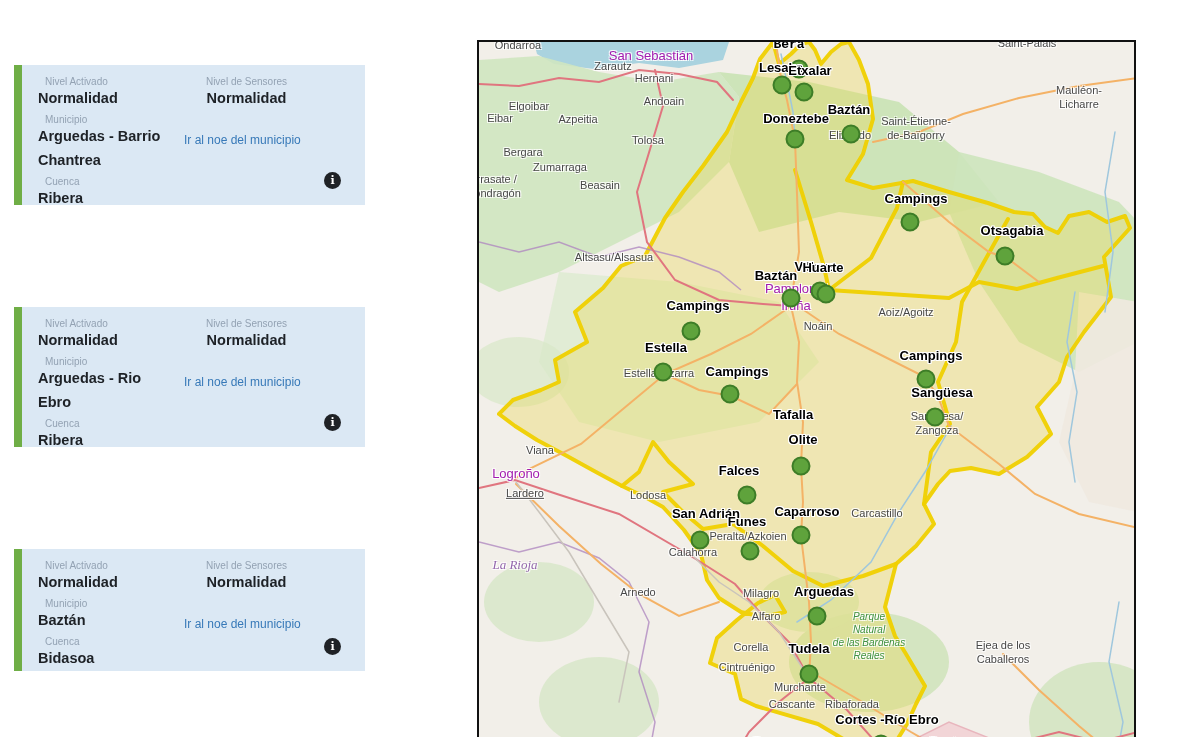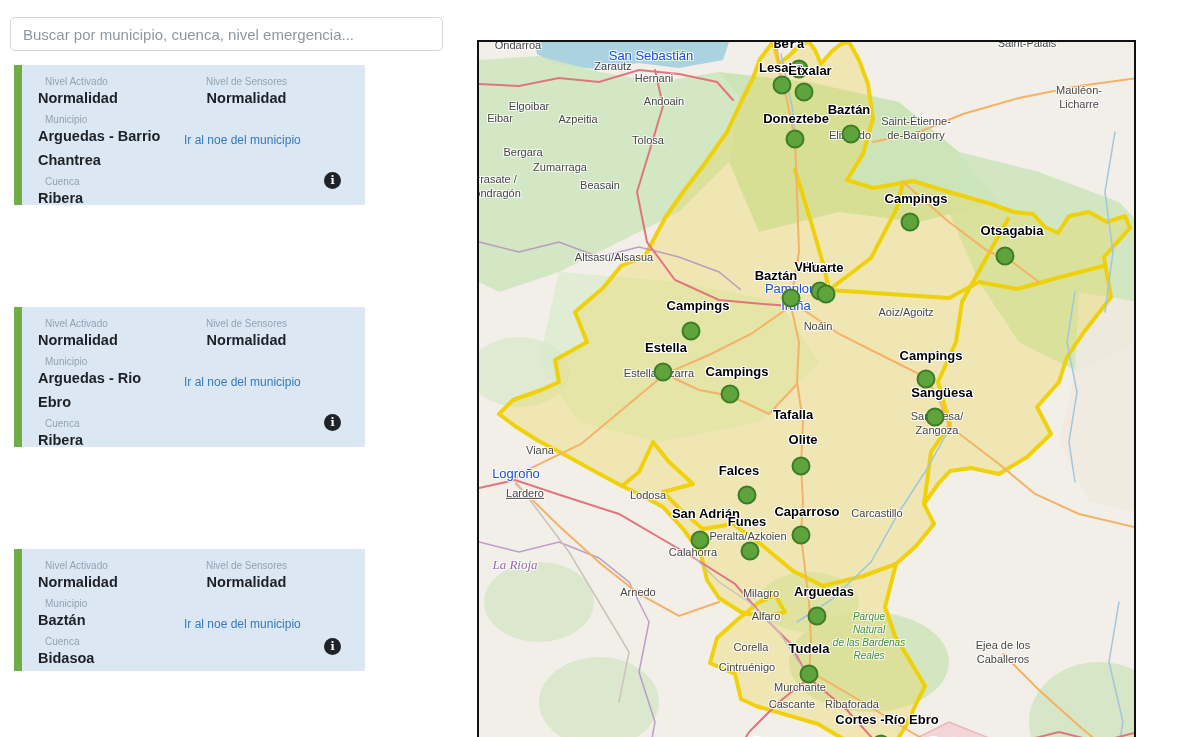--- a/index.html
+++ b/index.html
@@ -34,39 +34,38 @@
   .map { position:absolute; left:477px; top:13px; width:659px; height:724px;
          border:2px solid #111; border-bottom:none; background:#f2efe9;
          overflow:hidden;margin-top:27px; }
   .map svg { position:absolute; left:0; top:0; }
   .layer { position:absolute; left:0; top:0; width:100%; height:100%; }
 
   .bl { position:absolute; transform:translate(-50%,-50%); white-space:pre-line;
         text-align:center; color:#474747; font-size:11px; line-height:1.3;
         text-shadow:-1px -1px 0 rgba(255,255,255,.85), 1px -1px 0 rgba(255,255,255,.85),
                     -1px 1px 0 rgba(255,255,255,.85), 1px 1px 0 rgba(255,255,255,.85); }
-  .bl-city { font-size:13px; color:#1d4ed8; }
+  .bl-city { font-size:13px; color:#a21caf; }
   .bl-region { font-size:13px; color:#9467ad; font-style:italic;font-family:Liberation Serif, serif; }
   .bl-park { font-size:10px; color:#3f9142; font-style:italic; }
 
   .mk { position:absolute; width:19px; height:19px; border-radius:50%;
         background:#5fa33c; border:2px solid #3d7d27; transform:translate(-50%,-50%);
         cursor:pointer; }
   .mkl { position:absolute; transform:translate(-50%,-50%); font-size:13px;
          font-weight:bold; color:#000; white-space:nowrap;
          text-shadow:-1px -1px 0 #fff, 1px -1px 0 #fff, -1px 1px 0 #fff, 1px 1px 0 #fff,
                      0 -1px 0 #fff, 0 1px 0 #fff, -1px 0 0 #fff, 1px 0 0 #fff; }
 </style>
 </head>
 <body>
 
 <div class="stage">
 
   <div class="sidebar">
-    <input class="search" type="text" placeholder="Buscar por municipio, cuenca, nivel emergencia..." style="">
 
     <div class="card" style="top:65px;height:140px;">
       <div class="col-l">
         <div class="fl">Nivel Activado</div>
         <div class="fv">Normalidad</div>
         <div class="fl">Municipio</div>
         <div class="fv">Arguedas - Barrio Chantrea</div>
         <div class="fl">Cuenca</div>
         <div class="fv">Ribera</div>
       </div>

